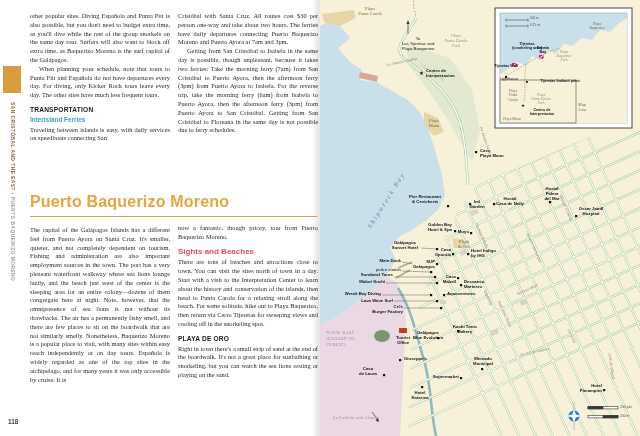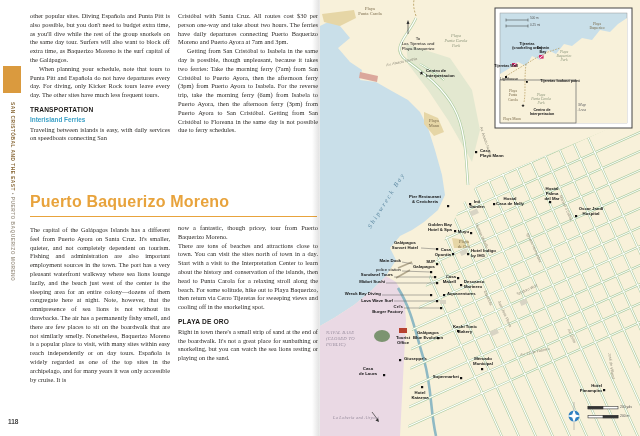--- a/index.html
+++ b/index.html
@@ -100,20 +100,21 @@
 </div>
 
 <div class="bighead">Puerto Baquerizo Moreno</div>
 <div class="headrule"></div>
 
 <div class="col bodytxt" style="left:30px;top:226px;">
   <p>The capital of the Galápagos Islands has a different feel from Puerto Ayora on Santa Cruz. It's smaller, quieter, and not completely dependent on tourism. Fishing and administration are also important employment sources in the town. The port has a very pleasant waterfront walkway where sea lions lounge lazily, and the beach just west of the center is the sleeping area for an entire colony—dozens of them congregate here at night. Note, however, that the omnipresence of sea lions is not without its drawbacks. The air has a permanently fishy smell, and there are few places to sit on the boardwalk that are not similarly smelly. Nonetheless, Baquerizo Moreno is a popular place to visit, with many sites within easy reach independently or on day tours. Española is widely regarded as one of the top sites in the archipelago, and for many years it was only accessible by cruise. It is</p>
 </div>
 <div class="col bodytxt" style="left:178px;top:224px;">
   <p>now a fantastic, though pricey, tour from Puerto Baquerizo Moreno.</p>
+  <div class="sights">Sights and Beaches</div>
   <p>There are tons of beaches and attractions close to town. You can visit the sites north of town in a day. Start with a visit to the Interpretation Center to learn about the history and conservation of the islands, then head to Punta Carola for a relaxing stroll along the beach. For some solitude, hike out to Playa Baquerizo, then return via Cerro Tijeretas for sweeping views and cooling off in the snorkeling spot.</p>
   <div class="subhead">PLAYA DE ORO</div>
   <p>Right in town there's a small strip of sand at the end of the boardwalk. It's not a great place for sunbathing or snorkeling, but you can watch the sea lions resting or playing on the sand.</p>
 </div>
 
 <div class="fold"></div>
 
 <div id="map">
 <svg width="320" height="436" viewBox="0 0 320 436">
 

